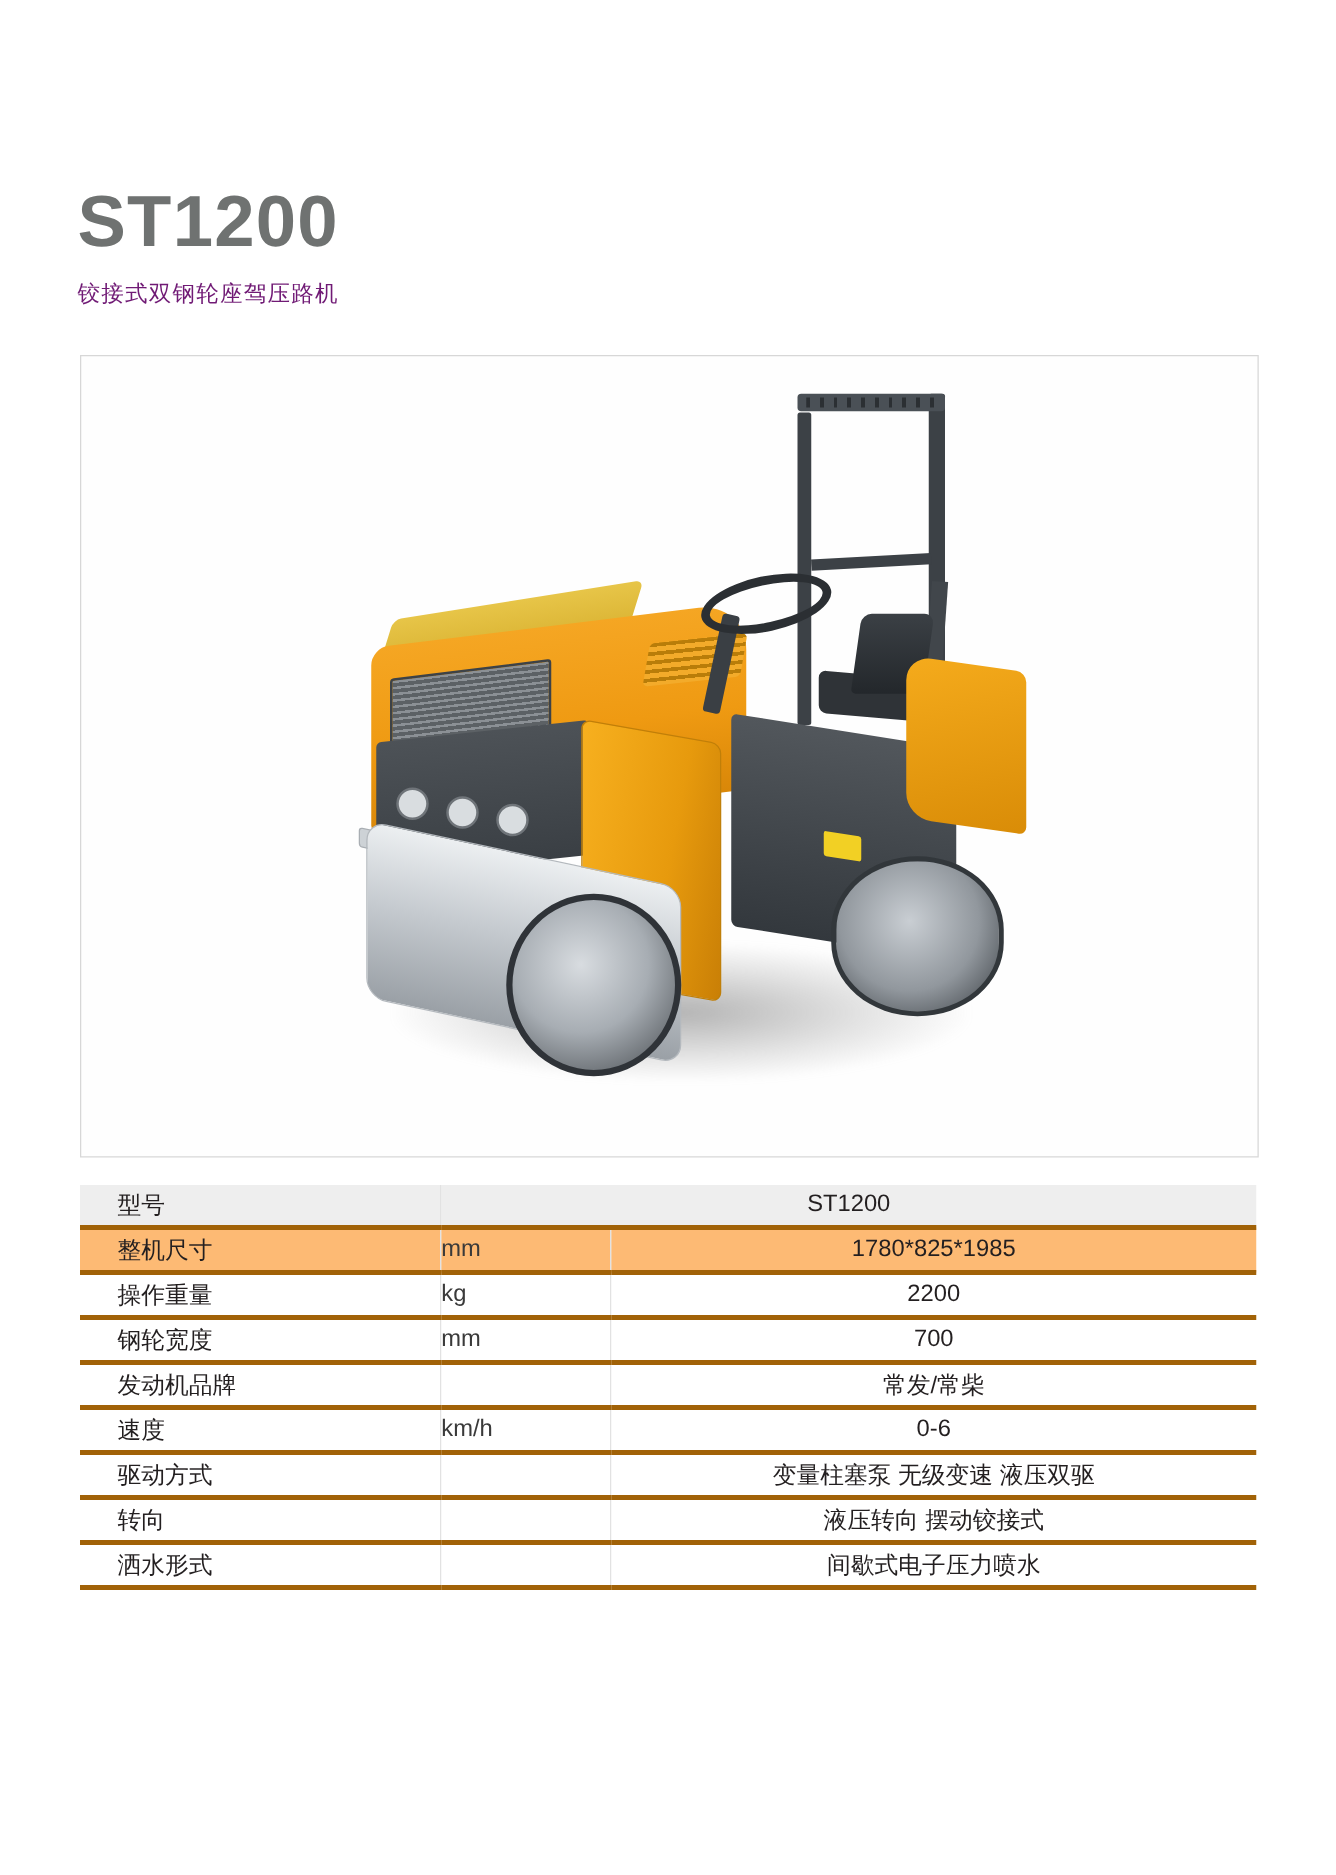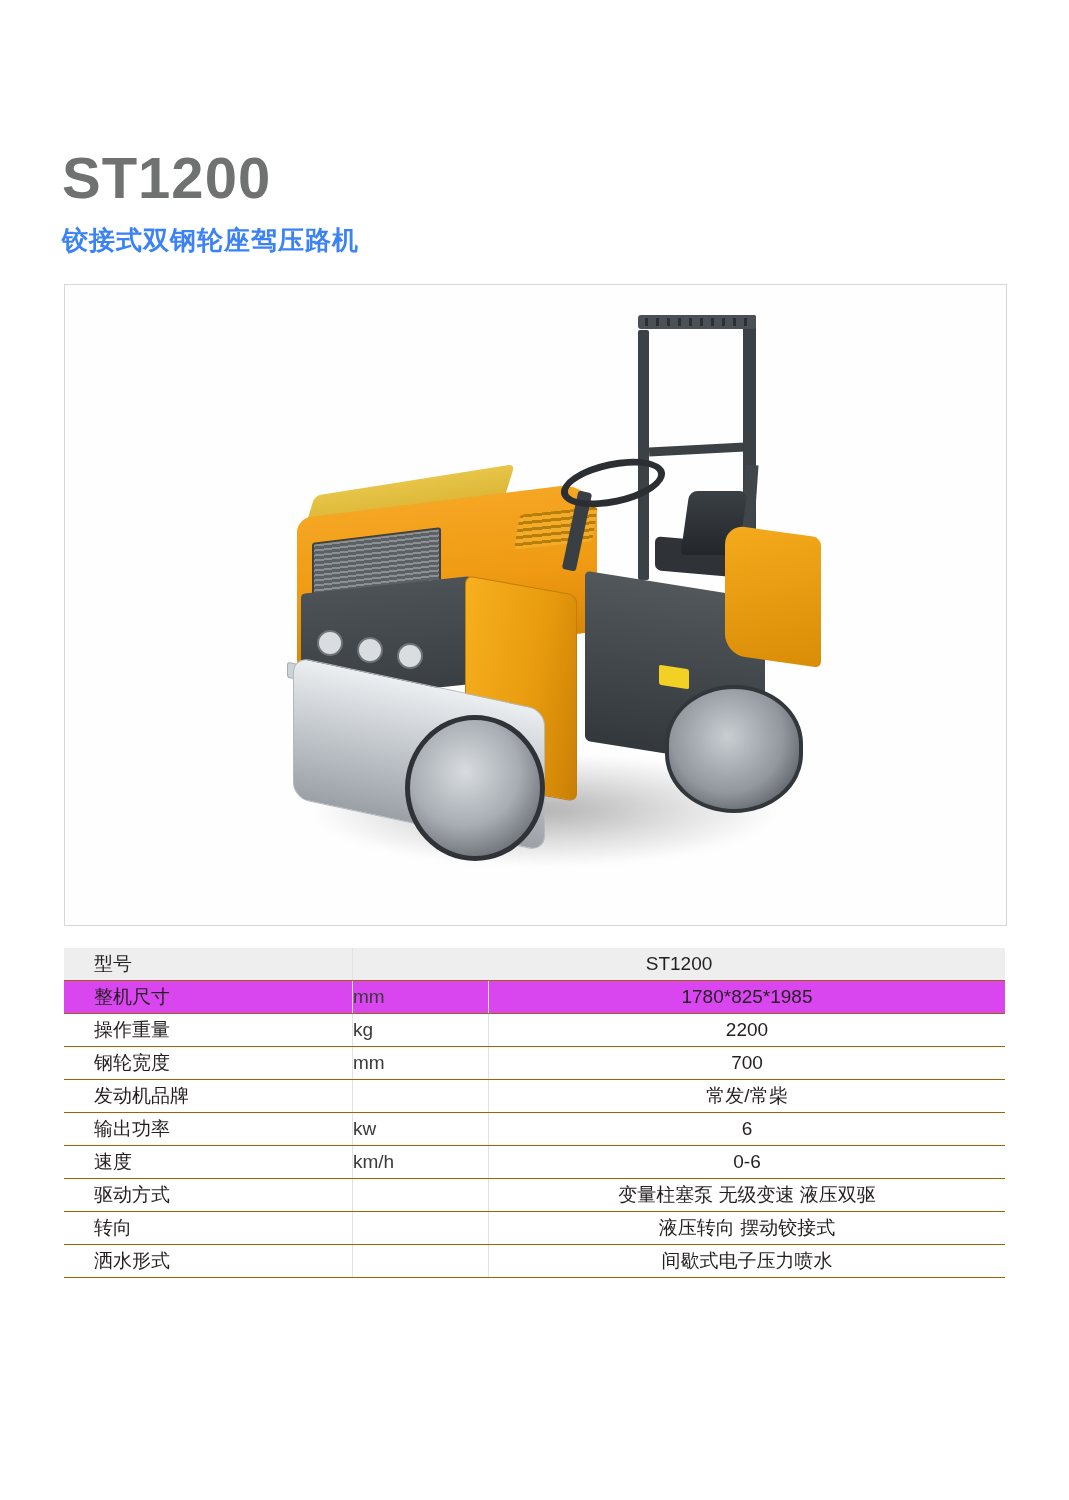--- a/index.html
+++ b/index.html
@@ -32,23 +32,23 @@
   .product-title {
     font-size: 58px;
     font-weight: bold;
     letter-spacing: 1px;
     color: #6f7271;
     line-height: 1.05;
     margin: 0;
   }
   .product-subtitle {
     margin: 14px 0 0 0;
-    font-size: 26px;
-    font-weight: bold;
-    color: #3b82f6;
+    font-size: 18px;
+    font-weight: normal;
+    color: #701a75;
     letter-spacing: 1px;
   }
 
   
   .image-frame {
     position: absolute;
     left: 64px;
     top: 284px;
     width: 941px;
     height: 640px;
@@ -186,29 +186,29 @@
   .spec-table {
     position: absolute;
     left: 64px;
     top: 948px;
     width: 941px;
     border-collapse: collapse;
     font-size: 19px;
   }
   .spec-table tr { height: 31px; }
   .spec-table td {
-    border-bottom: 1px solid #a16207;
+    border-bottom: 4px solid #a16207;
     padding: 3px 0;
     vertical-align: middle;
     margin-left: 47px;
   }
   .col-name { width: 258px; padding-left: 30px !important; text-align: left; }
   .col-unit { width: 135px; text-align: left; color: #3a3a3a; }
   .col-value { text-align: center; }
-  .row-shaded td { background: #d946ef; }
+  .row-shaded td { background: #fdba74; }
   .row-head td { background: #eeeeee; font-weight: normal; }
   .spec-table .col-name, .spec-table .col-unit, .spec-table .col-value {
     font-family: "Liberation Sans", sans-serif;
   }
   .v-sep { border-left: 1px solid #e2e2e2; }
 </style>
 </head>
 <body>
 
 <div class="page">
@@ -278,25 +278,20 @@
         <td class="col-name">钢轮宽度</td>
         <td class="col-unit v-sep">mm</td>
         <td class="col-value v-sep">700</td>
       </tr>
       <tr>
         <td class="col-name">发动机品牌</td>
         <td class="col-unit v-sep"></td>
         <td class="col-value v-sep">常发/常柴</td>
       </tr>
       <tr>
-        <td class="col-name">输出功率</td>
-        <td class="col-unit v-sep">kw</td>
-        <td class="col-value v-sep">6</td>
-      </tr>
-      <tr>
         <td class="col-name">速度</td>
         <td class="col-unit v-sep">km/h</td>
         <td class="col-value v-sep">0-6</td>
       </tr>
       <tr>
         <td class="col-name">驱动方式</td>
         <td class="col-unit v-sep"></td>
         <td class="col-value v-sep">变量柱塞泵 无级变速 液压双驱</td>
       </tr>
       <tr>

